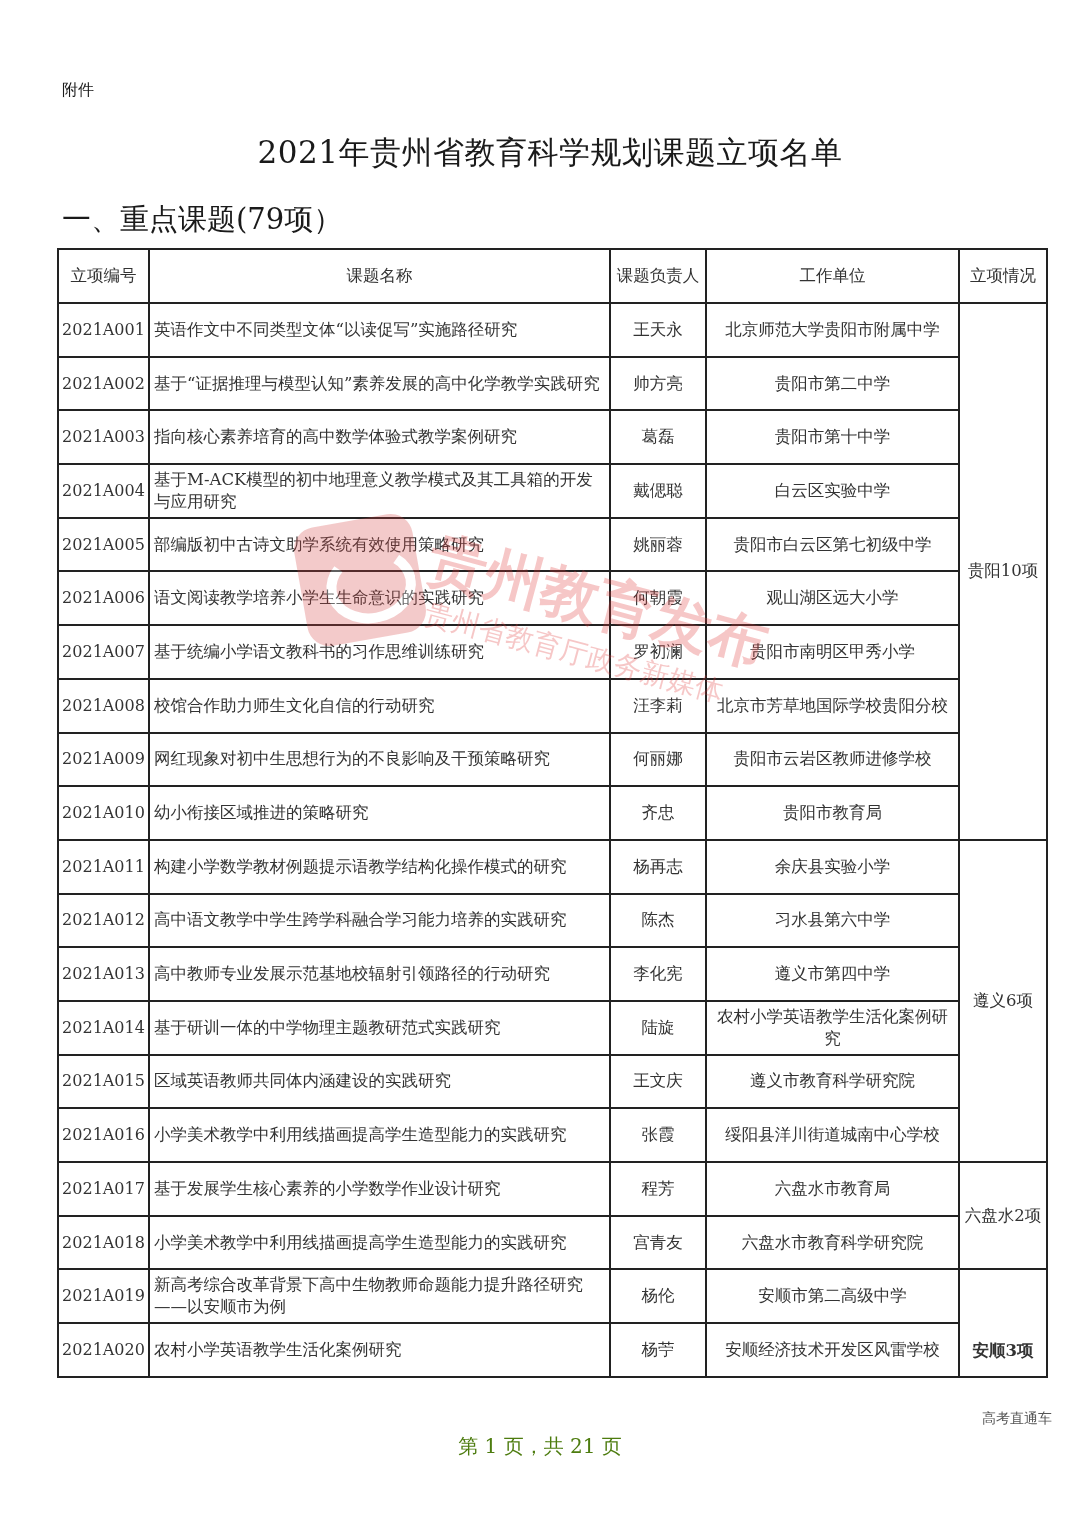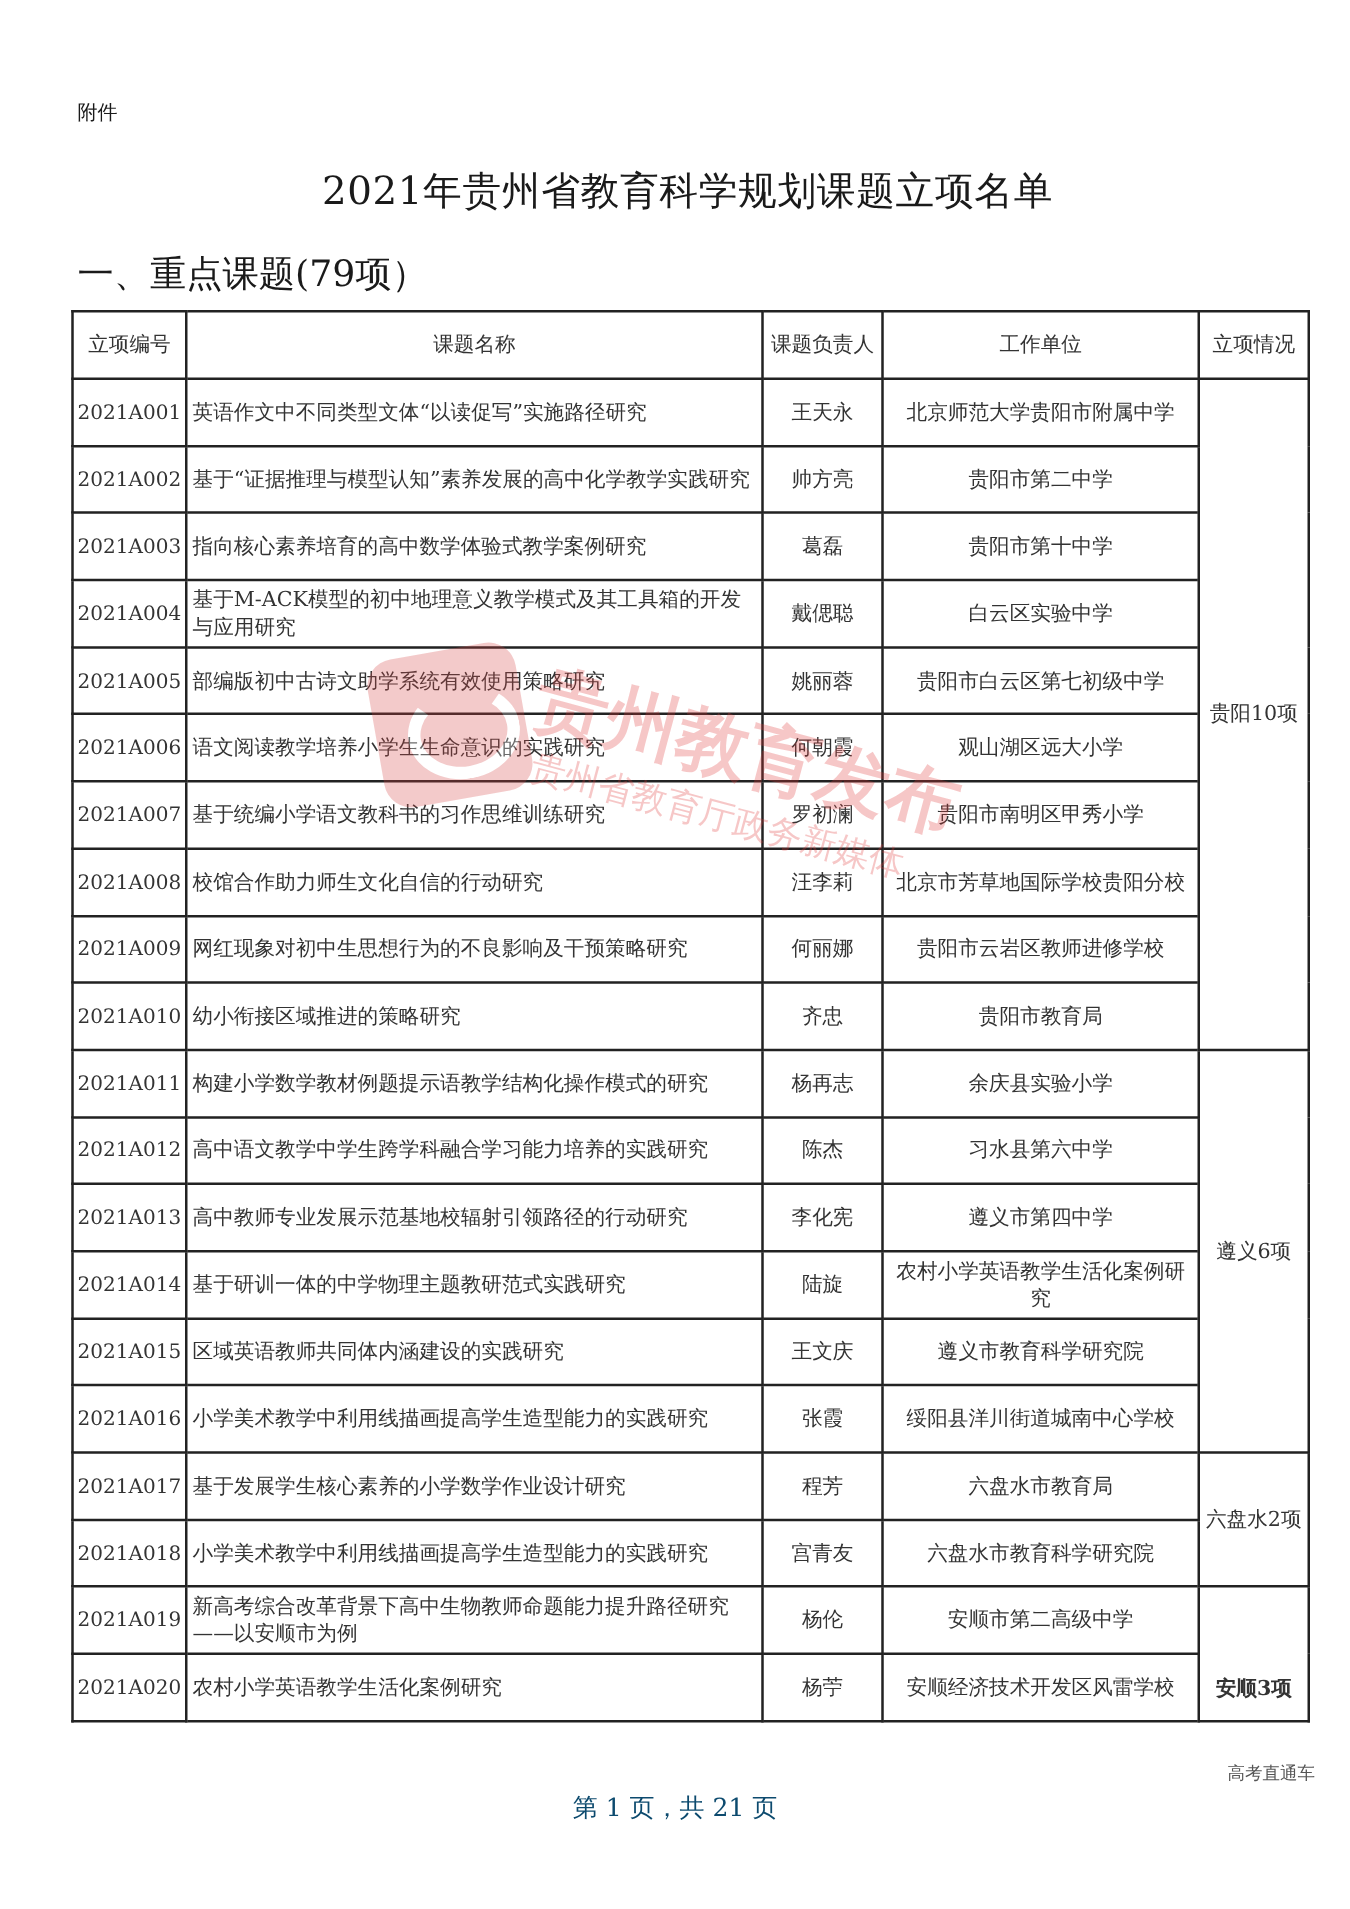--- a/index.html
+++ b/index.html
@@ -15,21 +15,21 @@
     width: 989px; font-size: 16.5px;
   }
   td, th { border: 2px solid #222; padding: 0 4px; font-weight: normal; color: #333; line-height: 22px; }
   th { height: 52px; text-align: center; margin-top: 32px; }
   td { height: 51.7px; }
   td.code { text-align: center; padding: 0; font-size: 16px; }
   td.name { text-align: left; margin-top: 17px; }
   td.leader, td.unit, td.status { text-align: center; }
   td.status { vertical-align: middle; }
   table tr:last-child td.status { border-bottom: none; }
-  .footer { position: absolute; left: 0; width: 1080px; top: 1433px; text-align: center; font-size: 20px; color: #0c4a6e; }
+  .footer { position: absolute; left: 0; width: 1080px; top: 1433px; text-align: center; font-size: 20px; color: #4d7c0f; }
   .source { position: absolute; right: 28px; top: 1410px; font-family: Liberation Serif, serif; font-size: 14px; color: #555; }
   .watermark {
     position: absolute; left: 300px; top: 500px; width: 520px; height: 230px; pointer-events: none; opacity: 0.28;
   }
   .wm-logo { position: absolute; left: 0; top: 20px; width: 120px; height: 120px; background: #d64545; border-radius: 22px; transform: rotate(-10deg); }
   .wm-logo::after { content: ""; position: absolute; left: 25px; top: 30px; width: 70px; height: 55px; border-radius: 50%; border: 10px solid #fff; border-top-color: transparent; }
   .wm-big { position: absolute; left: 140px; top: 20px; font-family: "DejaVu Sans", sans-serif; font-size: 58px; font-weight: bold; color: #e03a3a; transform: rotate(15deg); transform-origin: left top; white-space: nowrap; }
   .wm-small { position: absolute; left: 130px; top: 95px; font-family: "DejaVu Sans", sans-serif; font-size: 28px; color: #e03a3a; transform: rotate(15deg); transform-origin: left top; white-space: nowrap; }
 </style>
 </head>

